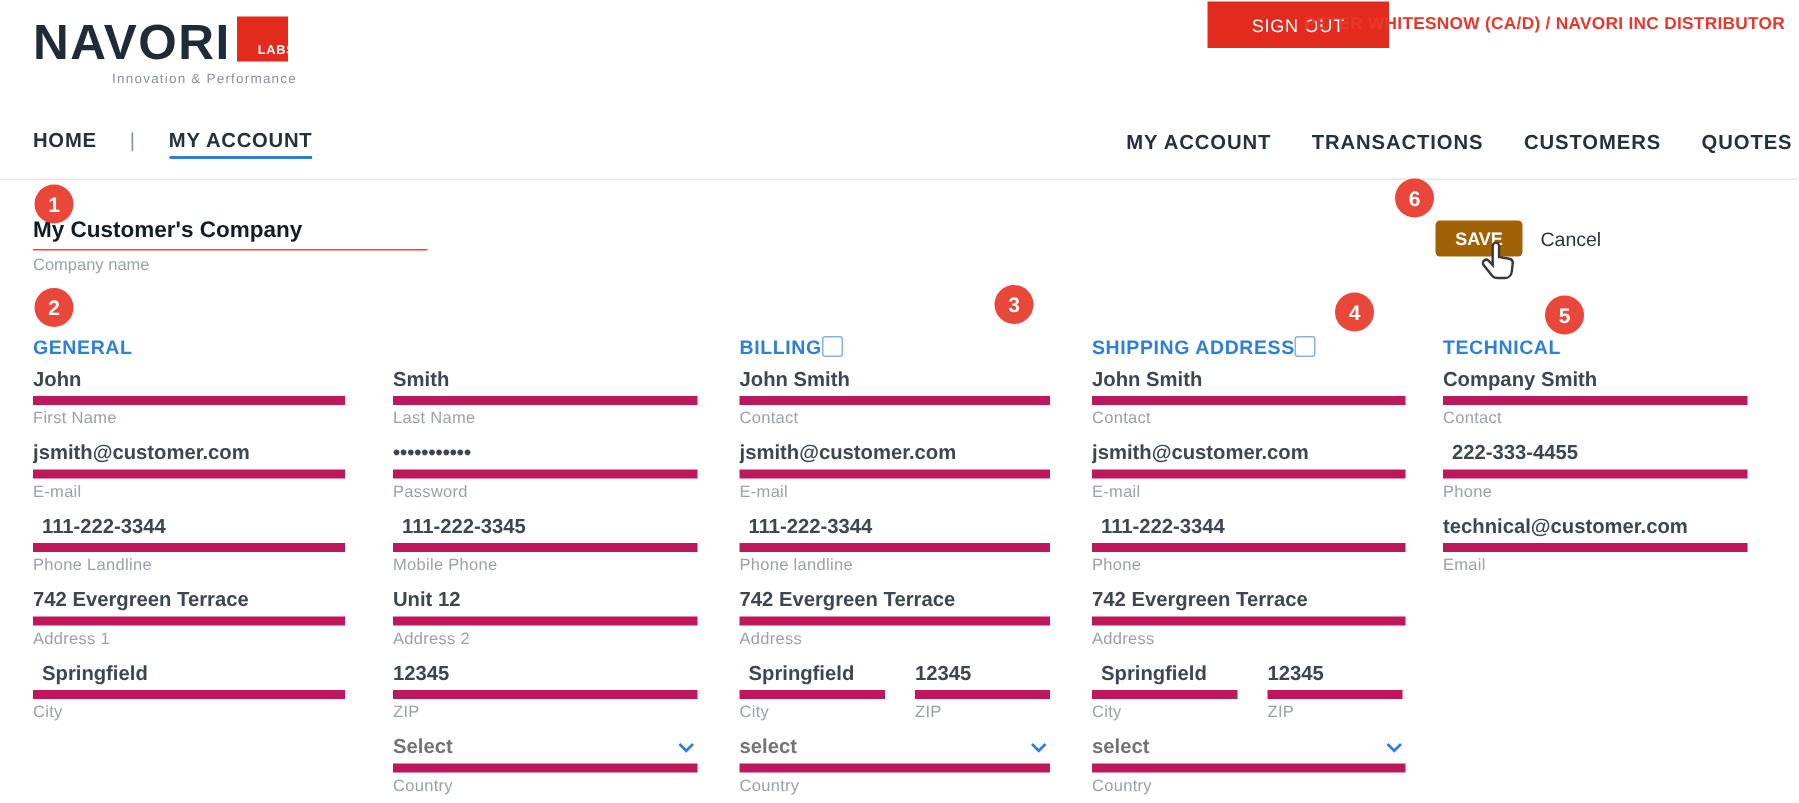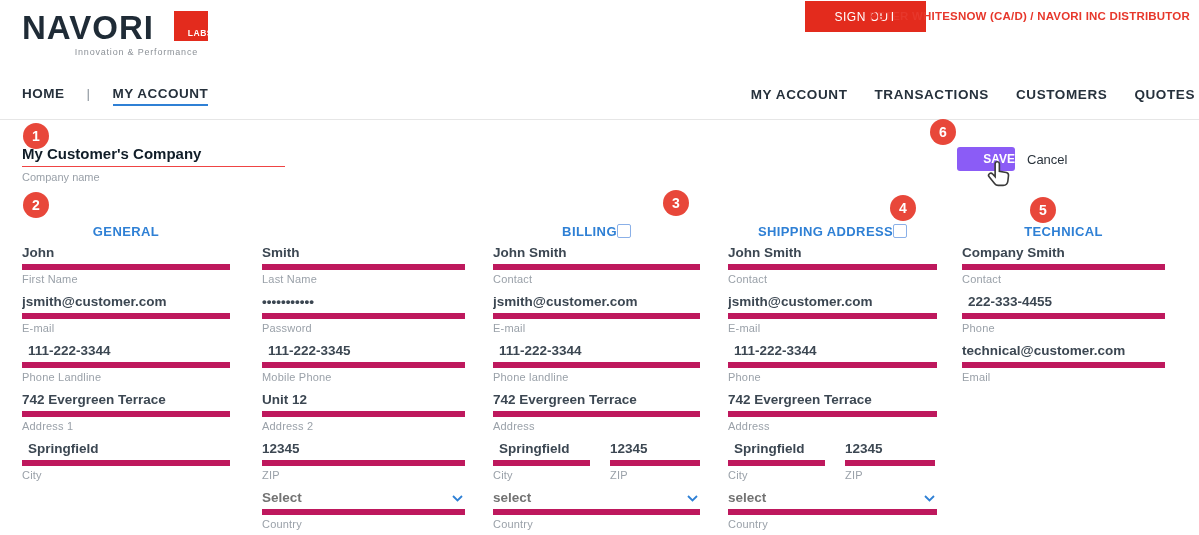--- a/index.html
+++ b/index.html
@@ -7,21 +7,21 @@
   .page {
     position:relative; width:1199px; height:535px; overflow:hidden;
     font-family:"Liberation Sans", sans-serif; background:#fff; color:#3c4752;
   }
 
   
   .logo { position:absolute; left:22px; top:11px; width:176px; cursor:pointer; }
   .logo-row { display:flex; align-items:flex-start; }
   .logo-brand { font-size:33px; font-weight:800; letter-spacing:1px; color:#1f2b36; line-height:34px; }
   .logo-labs {
-    width:34px; height:30px; background:#e32b1d; margin-left:20px; margin-bottom:2px;
+    width:34px; height:30px; background:#e32b1d; margin-left:4px; margin-bottom:2px;
     display:flex; align-items:flex-end; justify-content:center; padding-bottom:3px;
     color:#fff; font-size:8.5px; font-weight:700; letter-spacing:.5px;padding-left:19px;
   }
   .logo-tagline { text-align:right; font-size:9px; color:#8d9298; letter-spacing:.8px; margin-top:2px; }
 
   .signout-btn {
     position:absolute; left:805px; top:1px; width:121px; height:31px;
     background:#e32b1d; color:#fff; border:none; font-family:inherit;
     font-size:12px; font-weight:400; letter-spacing:.5px; cursor:pointer;
   }
@@ -55,35 +55,35 @@
   .badge-6 { left:930px; top:119px; }
 
   
   .company-block { position:absolute; left:22px; top:145px; width:263px; }
   .company-value { font-size:15px; font-weight:700; color:#101d28;
     border-bottom:1px solid #ef4444; padding-bottom:4px; cursor:text; }
   .company-label { font-size:11px; color:#9aa1a9; margin-top:4px; }
 
   .save-btn {
     position:absolute; left:957px; top:147px; width:58px; height:24px;
-    background:#8b5cf6; color:#fff; border:none; border-radius:3px;
-    font-family:inherit; font-size:12px; font-weight:700; cursor:pointer;text-align:right;
+    background:#a16207; color:#fff; border:none; border-radius:3px;
+    font-family:inherit; font-size:12px; font-weight:700; cursor:pointer;
   }
   .cancel-link { position:absolute; left:1027px; top:152px; font-size:13px; color:#2a333c; cursor:pointer; }
   .cursor-hand { position:absolute; left:985px; top:159px; width:30px; height:34px; z-index:6; pointer-events:none; }
 
   
   .col { position:absolute; top:218px; }
   .col-g1 { left:22px;  width:208px; }
   .col-g2 { left:262px; width:203px; top:244px; }
   .col-billing  { left:493px; width:207px; }
   .col-shipping { left:728px; width:209px; }
   .col-technical{ left:962px; width:203px; }
 
-  .col-header { height:26px; display:flex; justify-content:center; align-items:center;
+  .col-header { height:26px; display:flex; justify-content:flex-start; align-items:center;
     font-size:13px; font-weight:700; letter-spacing:.4px; color:#2f80d5; }
   .checkbox { width:14px; height:14px; border:1.5px solid #8ab0e8; border-radius:2px; background:#fff; cursor:pointer; }
 
   .field { margin-bottom:7px; }
   .field-value {
     font-size:13.5px; font-weight:600; color:#3c4752; line-height:18px;
     border-bottom:6px solid #be185d; padding-bottom:2px; min-height:21px;
     white-space:nowrap; overflow:hidden; cursor:text;
   }
   .field-value.indent { padding-left:6px; }

